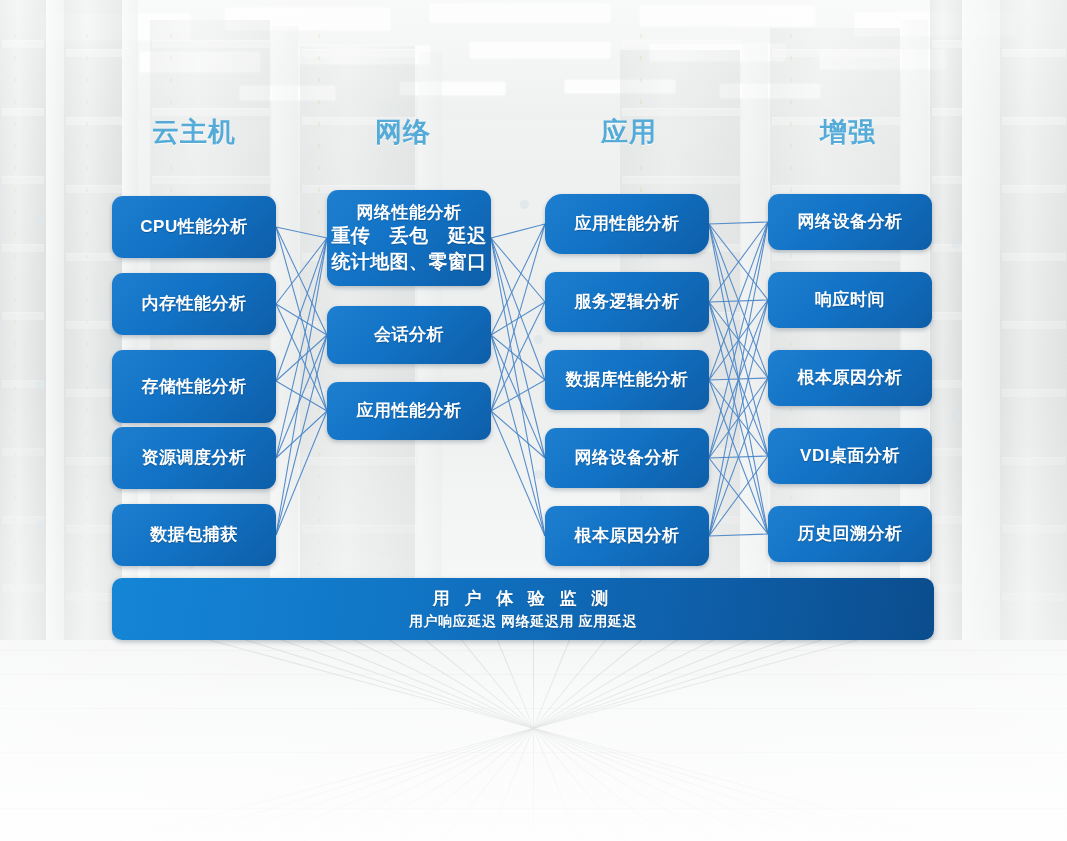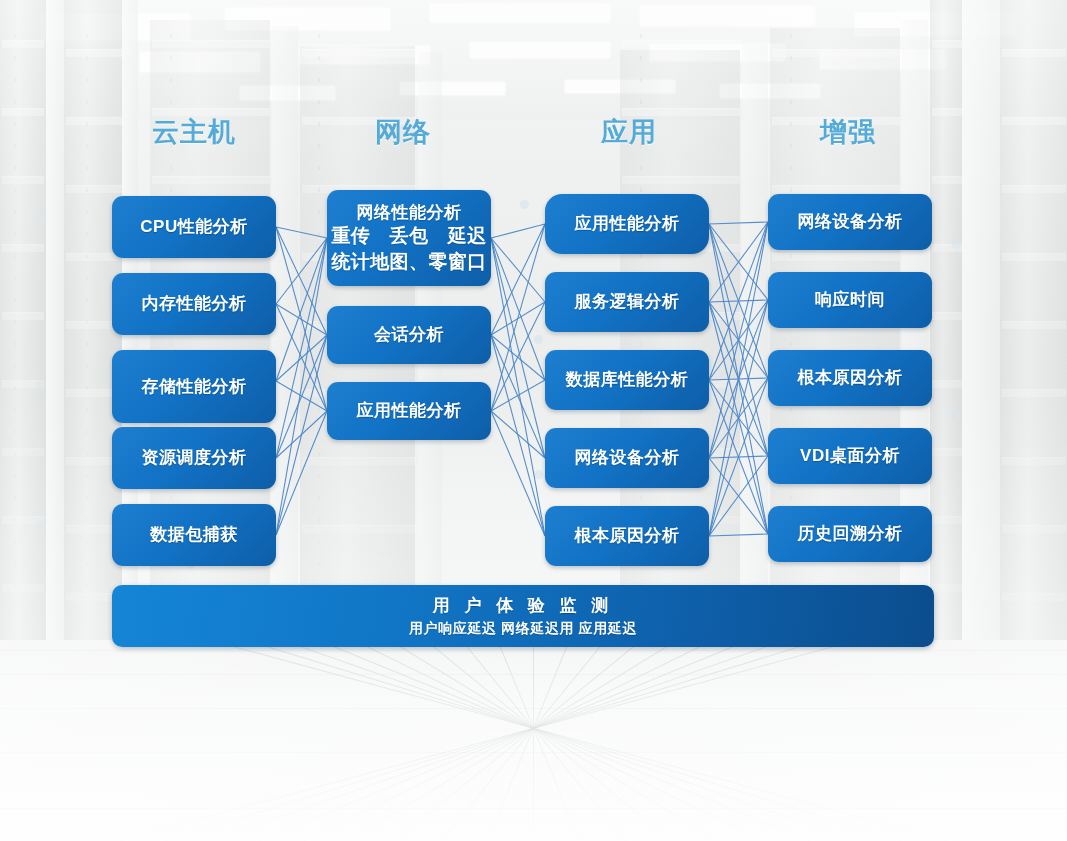--- a/index.html
+++ b/index.html
@@ -153,21 +153,20 @@
     width: 822px;
     height: 62px;
     border-radius: 10px;
     background: linear-gradient(100deg, #1585d6 0%, #1176c6 34%, #0e5ea8 72%, #0b4d8d 100%);
     box-shadow: 0 2px 5px rgba(40,60,80,.3);
     display: flex;
     flex-direction: column;
     align-items: center;
     justify-content: center;
     color: #fff;
-    margin-top: 7px;
   }
   .banner .btitle {
     font-size: 17px;
     font-weight: bold;
     letter-spacing: 5px;
     text-shadow: 0 1px 1px rgba(0,0,0,.25);
   }
   .banner .bsub {
     font-size: 14px;
     font-weight: bold;

